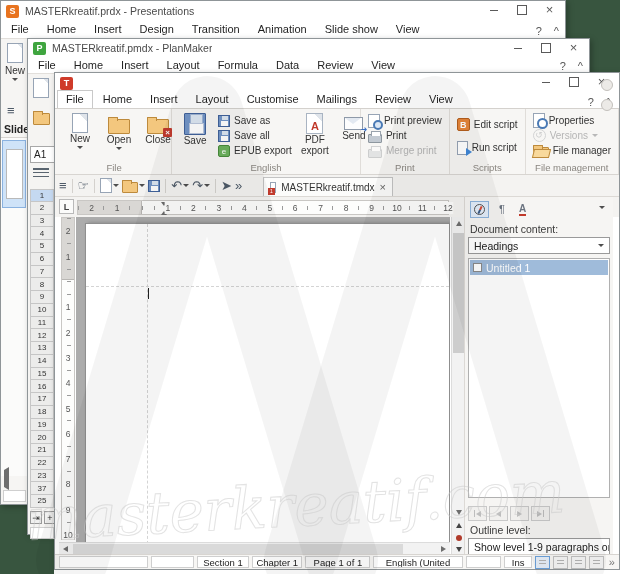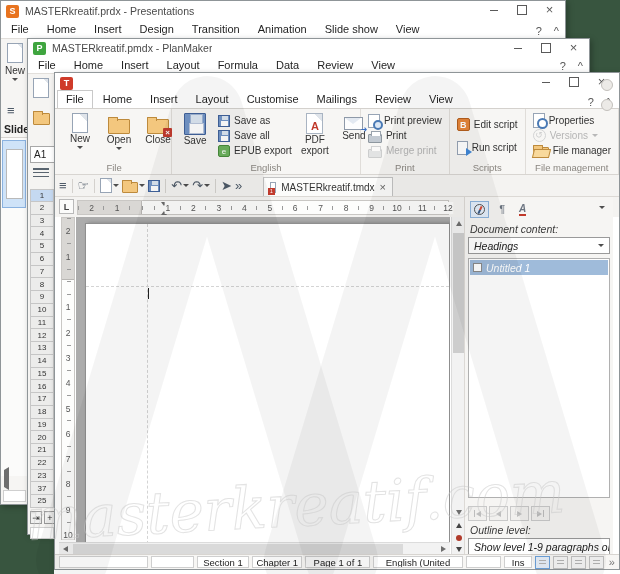--- a/index.html
+++ b/index.html
@@ -119,21 +119,21 @@
   .tri-l { width:0; height:0; border-top:3.5px solid transparent; border-bottom:3.5px solid transparent; border-right:5px solid #6e6e6e; }
   .tri-r { width:0; height:0; border-top:3.5px solid transparent; border-bottom:3.5px solid transparent; border-left:5px solid #6e6e6e; }
   .vthumb { position:absolute; left:1px; width:11px; top:16px; height:120px; background:#cdcdcd; }
   .browse-dot { width:6px; height:6px; border-radius:50%; background:#b03a2a; }
   .hscroll { position:absolute; left:4px; top:469px; width:391px; height:12px; background:#f2f2f2; border-top:1px solid #dcdcdc; display:flex; align-items:center; }
   .hthumb { position:absolute; left:14px; width:330px; top:1px; height:10px; background:#dadada; }
   .harrow { width:13px; height:12px; display:flex; align-items:center; justify-content:center; }
   .harrow.right { position:absolute; right:0; }
 
   
-  .sidebar { position:absolute; left:409px; top:124px; width:149px; height:360px; background:#f6f5f3; border-left:1px solid #dcd9d5; padding:0 0;font-style:italic; }
+  .sidebar { position:absolute; left:409px; top:124px; width:149px; height:360px; background:#f6f5f3; border-left:1px solid #dcd9d5; padding:0 0; }
   .spanel-icons { position:absolute; left:5px; top:3px; display:flex; align-items:center; gap:6px; }
   .spb { padding:2px 3px; border:1px solid transparent; display:flex; align-items:center; }
   .spb.active { border-color:#8fb4dc; background:#e3eefa; }
   .sic-compass { width:11px; height:11px; border:1px solid #555; border-radius:50%; position:relative; }
   .sic-compass::before { content:""; position:absolute; left:4px; top:1px; width:2px; height:8px; background:linear-gradient(#d84a34 50%,#3a5a84 50%); transform:rotate(25deg); }
   .sic-para { font-size:11px; color:#6b7480; line-height:11px; }
   .sic-para::before { content:"¶"; }
   .sic-font { font-size:10px; color:#6b7480; font-weight:bold; line-height:11px; border-bottom:2px solid #c0392b; }
   .sic-font::before { content:"A"; }
   .spanel-menu { position:absolute; right:8px; top:9px; }

